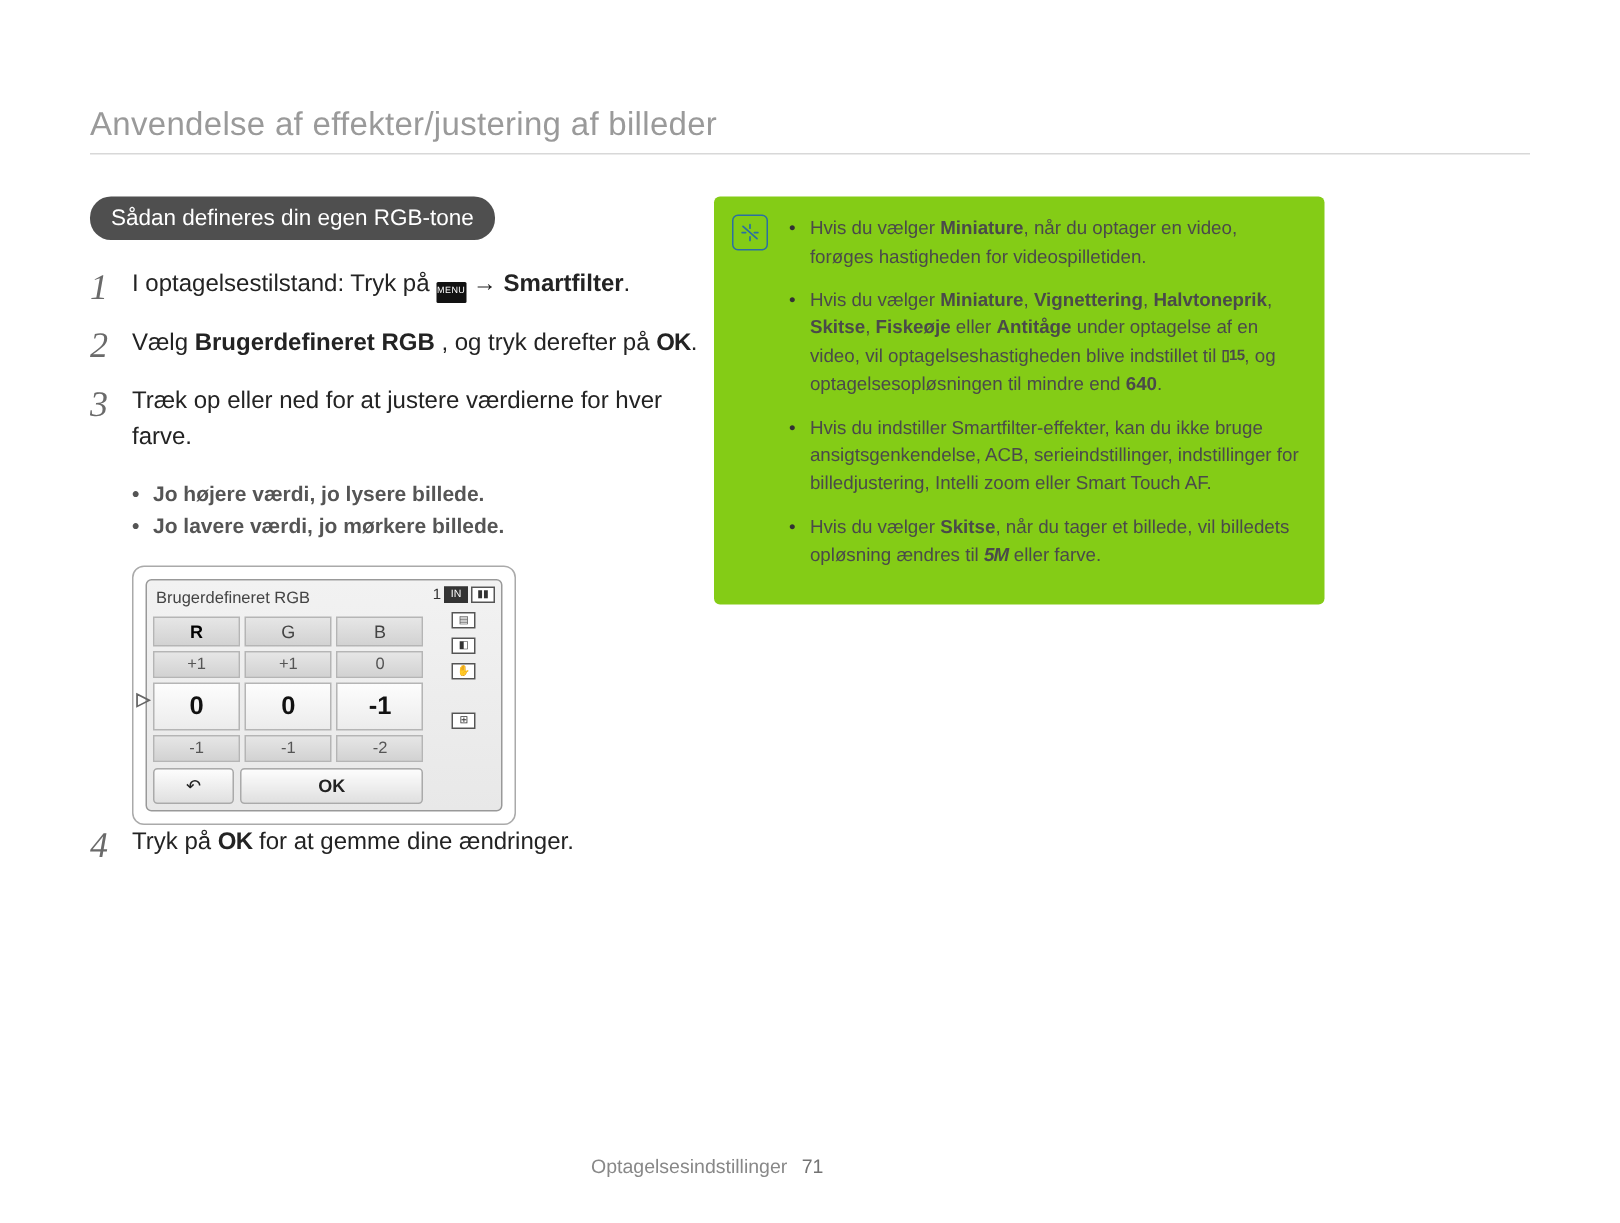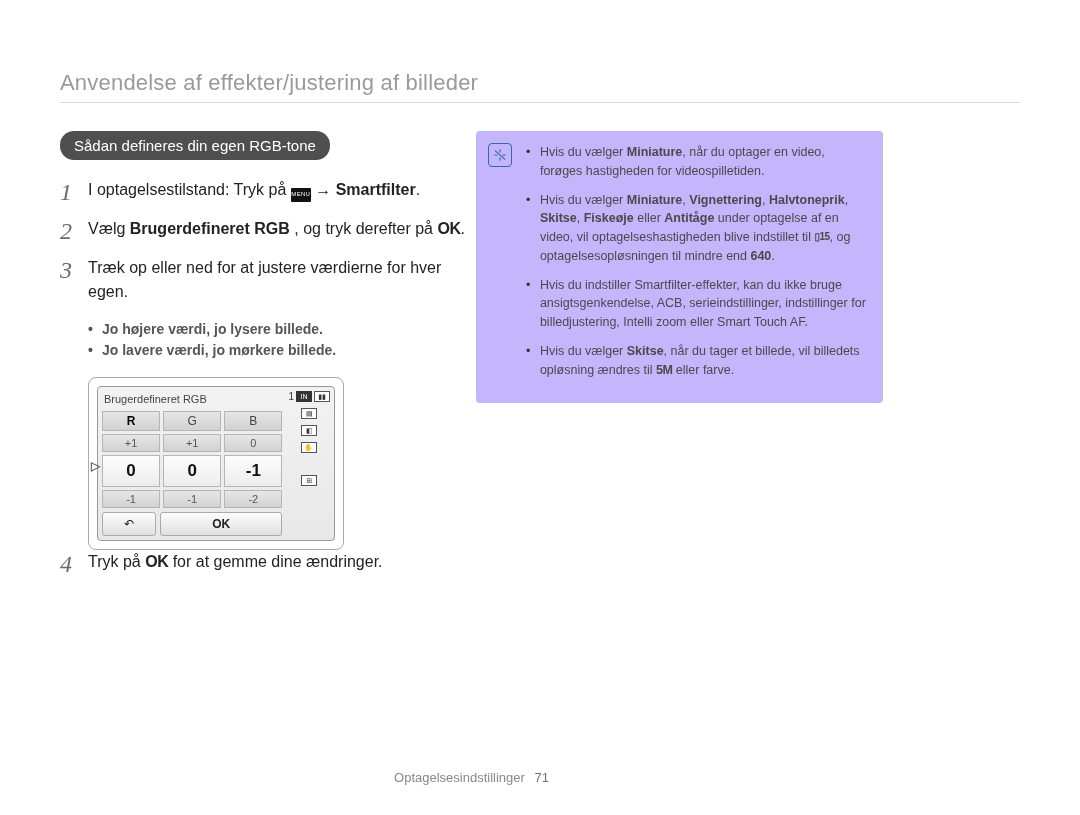--- a/index.html
+++ b/index.html
@@ -86,20 +86,21 @@
     display: inline-block;
     font-family: Arial, Helvetica, sans-serif;
     font-weight: 800;
     letter-spacing: -0.5px;
   }
   .icon-5m {
     display: inline-block;
     font-family: Arial, Helvetica, sans-serif;
     font-weight: 800;
     letter-spacing: -0.5px;
+    font-style: italic;
   }
   .icon-fps {
     display: inline-block;
     font-family: Arial, Helvetica, sans-serif;
     font-weight: 800;
     font-size: 10px;
     letter-spacing: -0.5px;
     vertical-align: 1px;
   }
   .sub-bullets {
@@ -195,21 +196,21 @@
     display:flex; flex-direction:column; gap:6px; align-items:center;
     font-size:10px; color:#333;
   }
   .lcd-row { display:flex; gap:6px; }
   .lcd-main { flex:1; }
 
   .step4-wrap { margin-top: 18px; }
 
   
   .note {
-    background: #c4b5fd;
+    background: #84cc16;
     border-radius: 4px;
     padding: 12px 16px 14px 50px;
     position: relative;
     font-size: 12.5px;
     line-height: 1.5;
     color: #4a4a4a;
   }
   .note-icon {
     position:absolute; left:12px; top:12px;
     width:22px; height:22px;
@@ -257,21 +258,21 @@
           <span class="icon-menu">MENU</span>
           <span> → </span>
           <span class="bold">Smartfilter</span><span>.</span>
         </li>
         <li>
           <span>Vælg </span>
           <span class="bold">Brugerdefineret RGB</span>
           <span>, og tryk derefter på </span>
           <span class="icon-ok">OK</span><span>.</span>
         </li>
-        <li>Træk op eller ned for at justere værdierne for hver egen.</li>
+        <li>Træk op eller ned for at justere værdierne for hver farve.</li>
       </ol>
 
       <ul class="sub-bullets">
         <li>Jo højere værdi, jo lysere billede.</li>
         <li>Jo lavere værdi, jo mørkere billede.</li>
       </ul>
 
       
       <div class="lcd">
         <div class="lcd-inner">

